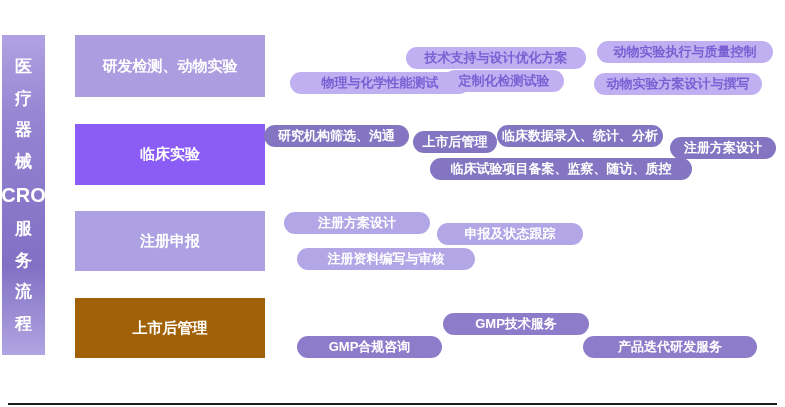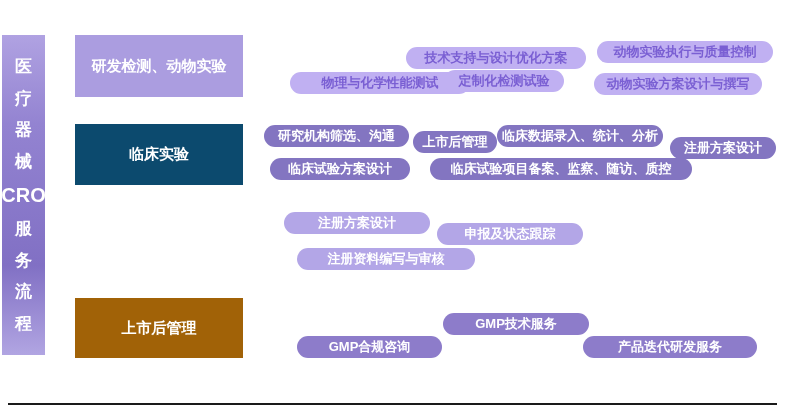--- a/index.html
+++ b/index.html
@@ -29,30 +29,30 @@
     font-size: 17px;
     font-weight: bold;
     line-height: 1;
     letter-spacing: 0;
   }
   .banner .latin { font-size: 20px; }
   
   .cat {
     position: absolute;
     left: 75px;
-    width: 168px;
+    width: 190px;
     display: flex;
     align-items: center;
     justify-content: center;
     color: #ffffff;
     font-size: 15px;
     font-weight: bold;
   }
   .cat1 { background: #ab9de0; }
-  .cat2 { background: #0c4a6e; }
+  .cat2 { background: #8b5cf6; }
   .cat3 { background: #ada1e3; }
   .cat4 { background: #a16207; }
   
   .pill {
     position: absolute;
     height: 22px;
     border-radius: 12px;
     display: flex;
     align-items: center;
     justify-content: center;
@@ -84,33 +84,33 @@
     <span class="ch">械</span>
     <span class="ch latin">CRO</span>
     <span class="ch">服</span>
     <span class="ch">务</span>
     <span class="ch">流</span>
     <span class="ch">程</span>
   </div>
 
   <div class="cat cat1" style="top:35px;height:62px">研发检测、动物实验</div>
   <div class="cat cat2" style="top:124px;height:61px">临床实验</div>
+  <div class="cat cat3" style="top:211px;height:60px">注册申报</div>
   <div class="cat cat4" style="top:298px;height:60px">上市后管理</div>
 
   <div class="pill pr1" style="left:597px;top:41px;width:176px">动物实验执行与质量控制</div>
   <div class="pill pr1" style="left:406px;top:47px;width:180px">技术支持与设计优化方案</div>
   <div class="pill pr1" style="left:290px;top:72px;width:180px">物理与化学性能测试</div>
   <div class="pill pr1" style="left:444px;top:70px;width:120px">定制化检测试验</div>
   <div class="pill pr1" style="left:594px;top:73px;width:168px">动物实验方案设计与撰写</div>
 
   <div class="pill pr2" style="left:264px;top:125px;width:145px">研究机构筛选、沟通</div>
   <div class="pill pr2" style="left:413px;top:131px;width:84px">上市后管理</div>
   <div class="pill pr2" style="left:497px;top:125px;width:166px">临床数据录入、统计、分析</div>
   <div class="pill pr2" style="left:670px;top:137px;width:106px">注册方案设计</div>
-  <div class="pill pr2" style="left:270px;top:158px;width:140px">临床试验方案设计</div>
   <div class="pill pr2" style="left:430px;top:158px;width:262px">临床试验项目备案、监察、随访、质控</div>
 
   <div class="pill pr3" style="left:284px;top:212px;width:146px">注册方案设计</div>
   <div class="pill pr3" style="left:437px;top:223px;width:146px">申报及状态跟踪</div>
   <div class="pill pr3" style="left:297px;top:248px;width:178px">注册资料编写与审核</div>
 
   <div class="pill pr4" style="left:443px;top:313px;width:146px">GMP技术服务</div>
   <div class="pill pr4" style="left:297px;top:336px;width:145px">GMP合规咨询</div>
   <div class="pill pr4" style="left:583px;top:336px;width:174px">产品迭代研发服务</div>
 

